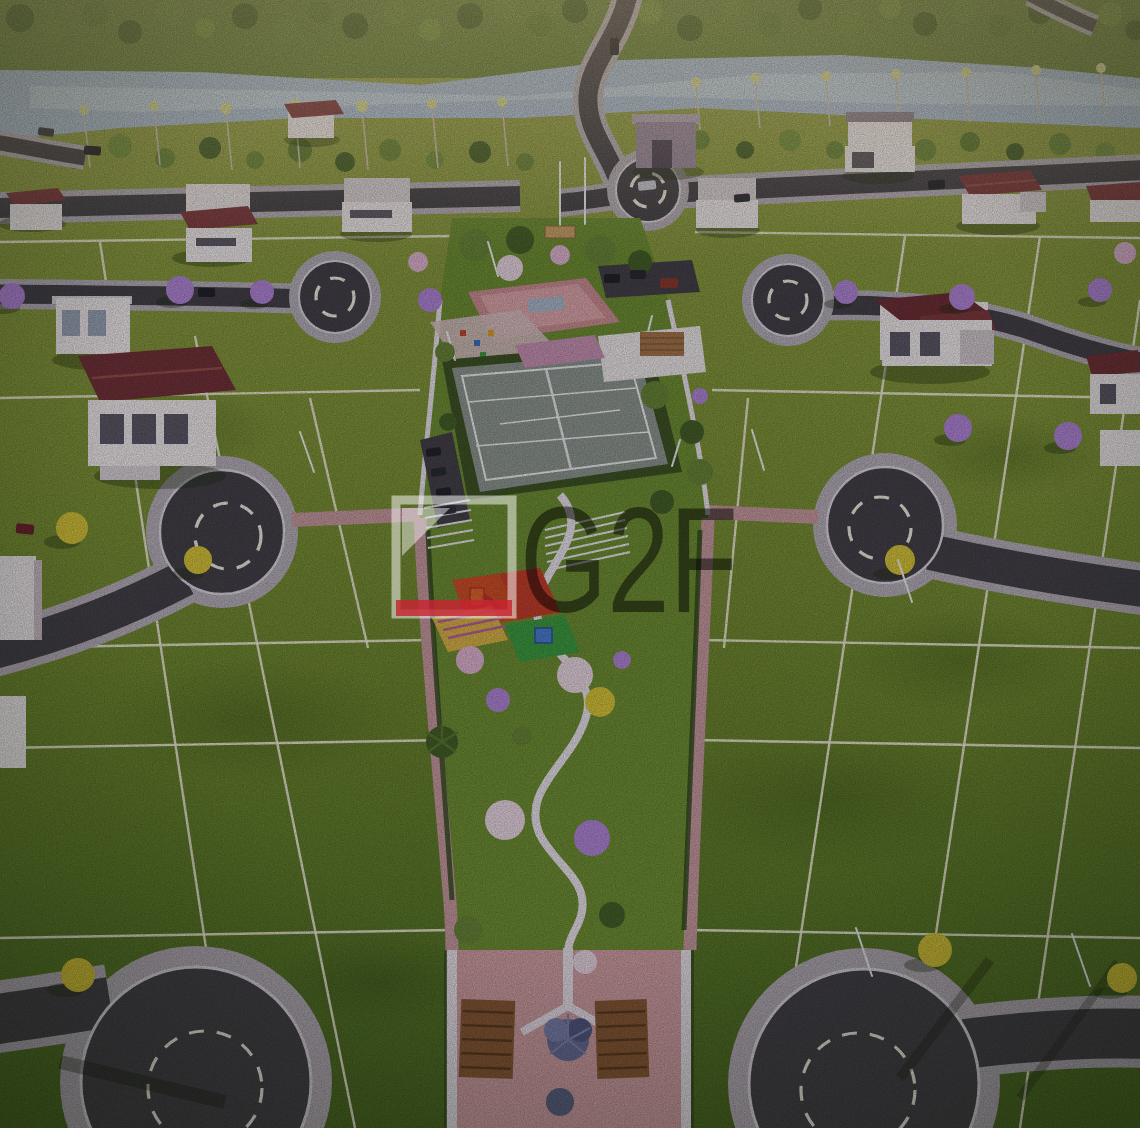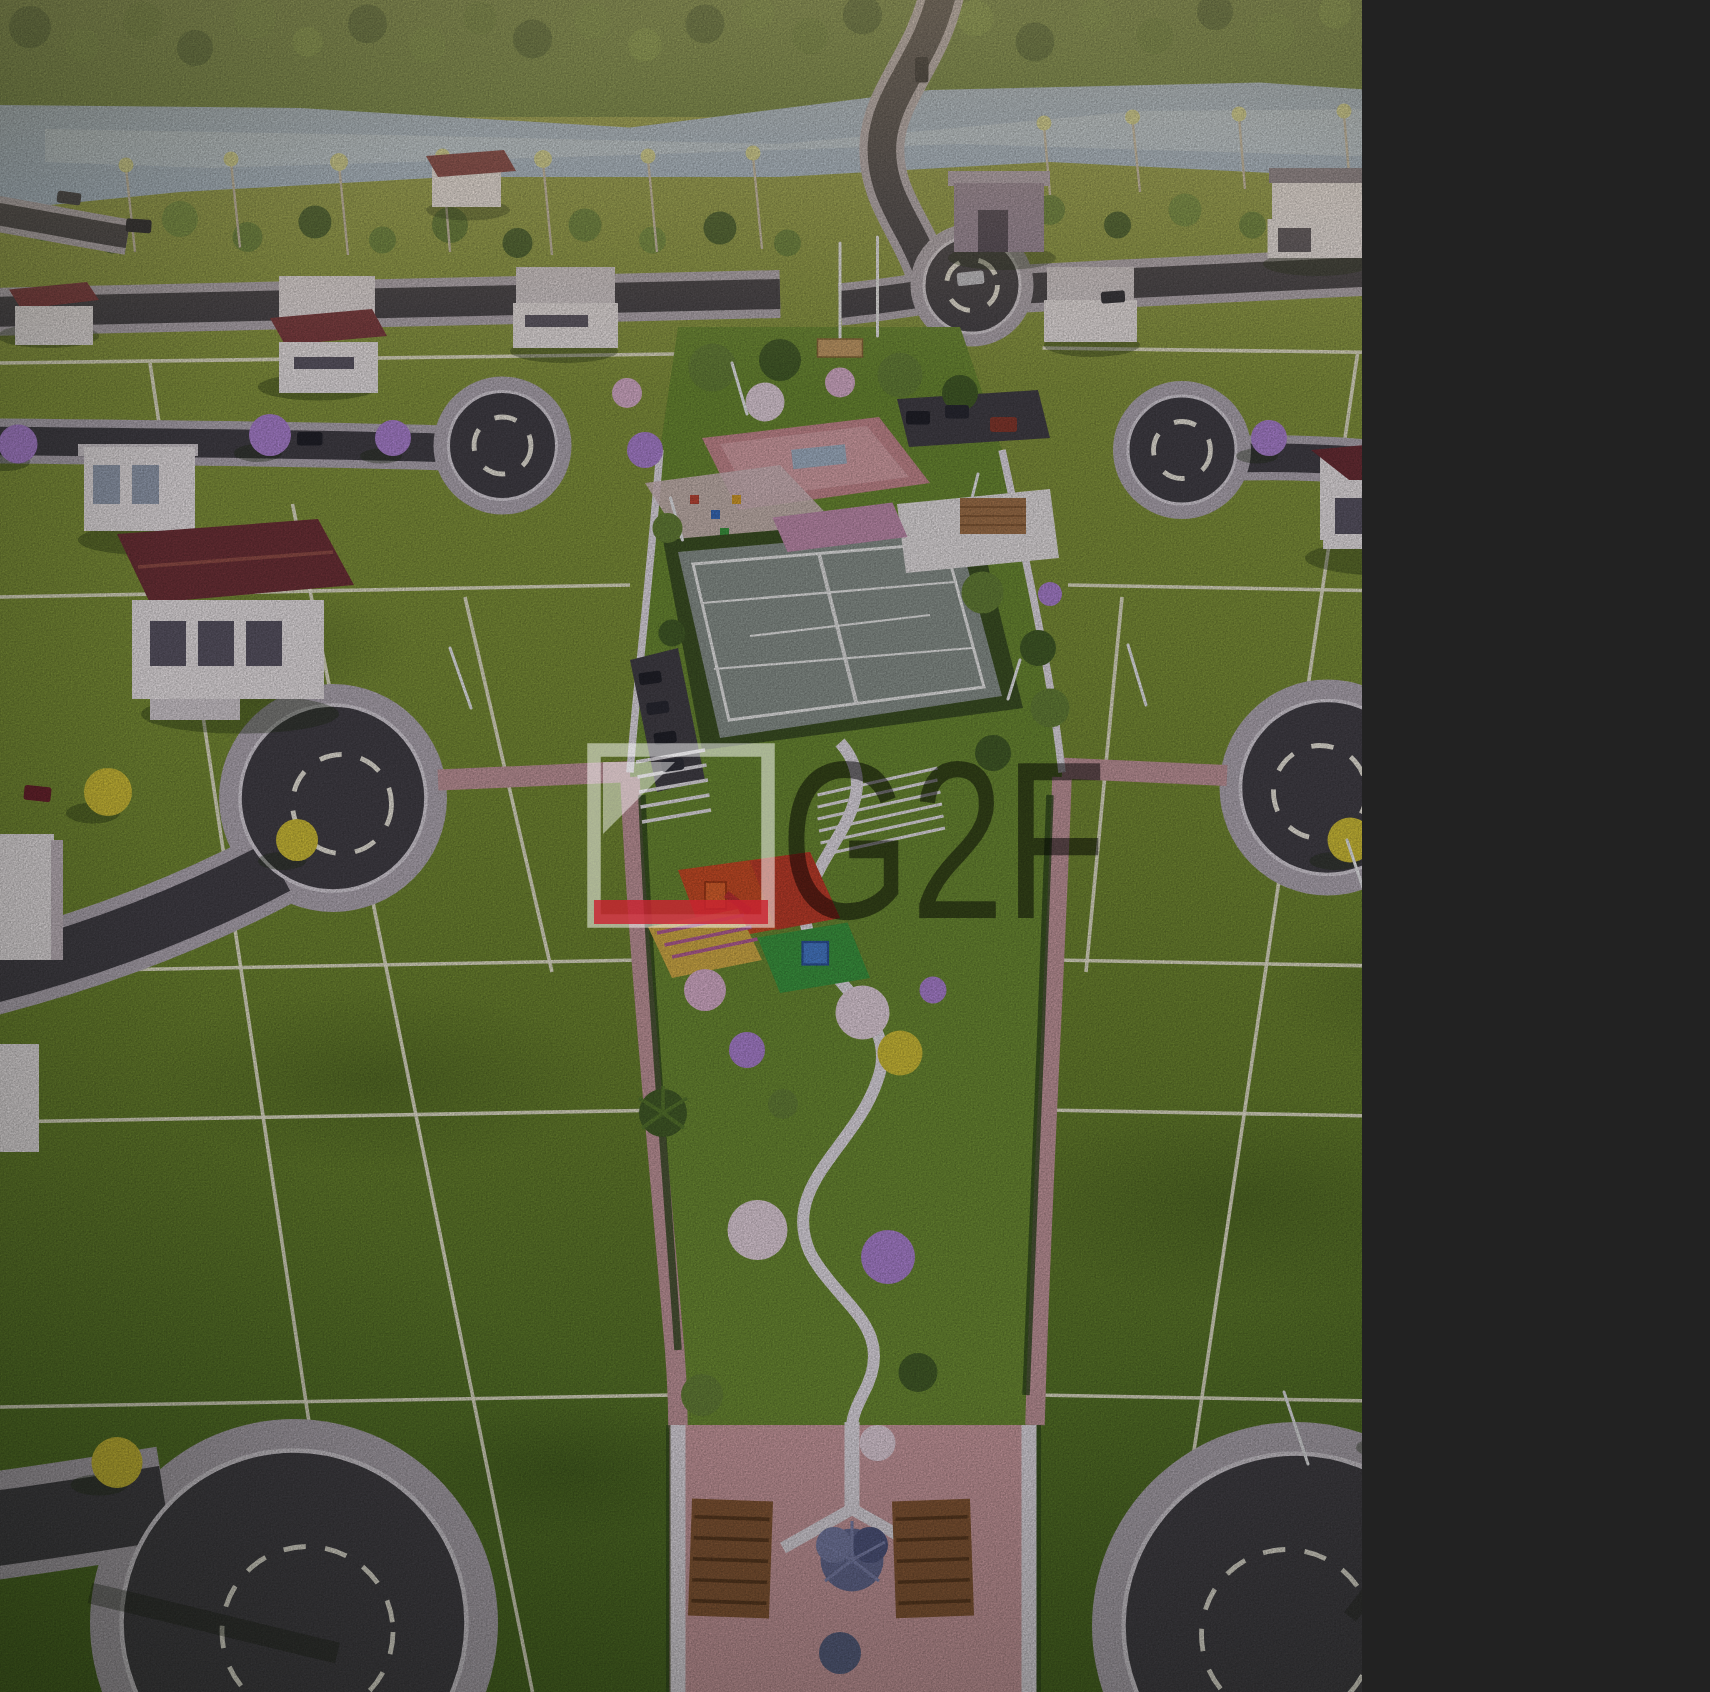--- a/index.html
+++ b/index.html
@@ -1,16 +1,16 @@
 <!DOCTYPE html>
 <html><head>
 <meta charset="utf-8">
 <style>
   html,body{margin:0;padding:0;background:#222;}
-  #stage{position:relative;width:908px;height:1128px;overflow:hidden;font-family:"Liberation Sans",sans-serif;}
+  #stage{position:relative;width:1140px;height:1128px;overflow:hidden;font-family:"Liberation Sans",sans-serif;}
   svg{display:block;position:absolute;inset:0;}
   
   .asphalt{fill:#45424a}
   .sidewalk{fill:#b6aeb9}.sidewalk-s{stroke:#b6aeb9;fill:none}
   .asph-s{stroke:#45424a;fill:none}
   .lotline{stroke:#efead8;stroke-width:2.4;fill:none;opacity:.92}
   .dash{stroke:#f0ece2;stroke-width:3.2;fill:none;stroke-dasharray:15 13}
   .wall{fill:#efe9ec}.wall-sh{fill:#cbbfc8}
   .roofred{fill:#7e3a40}.roofdark{fill:#6e3038}.flatroof{fill:#d9d2d8}
   .winband{fill:#5d5868}

